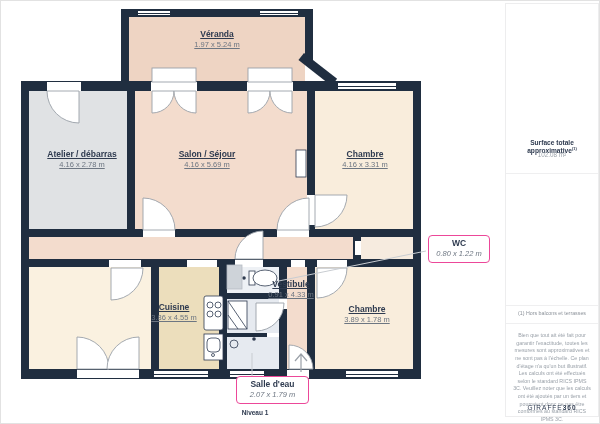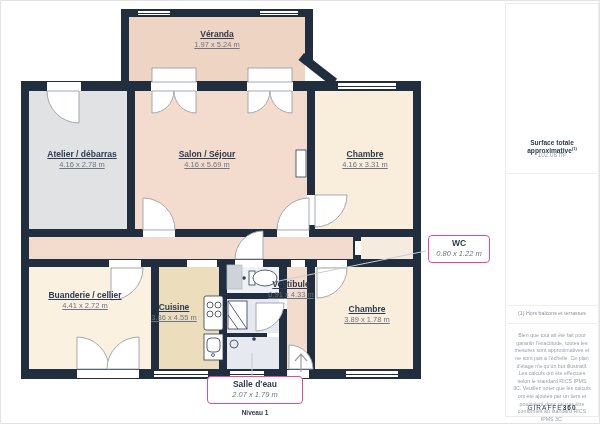--- a/index.html
+++ b/index.html
@@ -165,38 +165,34 @@
       <div class="dm">4.16 x 5.69 m</div>
     </div>
     <div class="rl" style="left:364px;top:149px;">
       <div class="nm">Chambre</div>
       <div class="dm">4.16 x 3.31 m</div>
     </div>
     <div class="rl" style="left:290px;top:235px;margin-top:44px;">
       <div class="nm">Vestibule</div>
       <div class="dm">0.91 x 4.33 m</div>
     </div>
-    <div class="rl" style="left:84px;top:290px;">
-      <div class="nm">Buanderie / cellier</div>
-      <div class="dm">4.41 x 2.72 m</div>
-    </div>
     <div class="rl" style="left:173px;top:302px;">
       <div class="nm">Cuisine</div>
       <div class="dm">3.86 x 4.55 m</div>
     </div>
     <div class="rl" style="left:366px;top:304px;">
       <div class="nm">Chambre</div>
       <div class="dm">3.89 x 1.78 m</div>
     </div>
 
     <div class="co" style="left:427px;top:234px;width:62px;">
       <div class="nm">WC</div>
       <div class="dm">0.80 x 1.22 m</div>
     </div>
-    <div class="co" style="left:206px;top:375px;width:96px;">
+    <div class="co" style="left:235px;top:375px;width:73px;">
       <div class="nm">Salle d'eau</div>
       <div class="dm">2.07 x 1.79 m</div>
     </div>
 
     <div class="niveau" style="left:254px;top:408px;">Niveau 1</div>
   </div>
 
   <div class="sidebar">
     <div class="sb-title">
       <span>Surface totale approximative</span><sup>(1)</sup>

